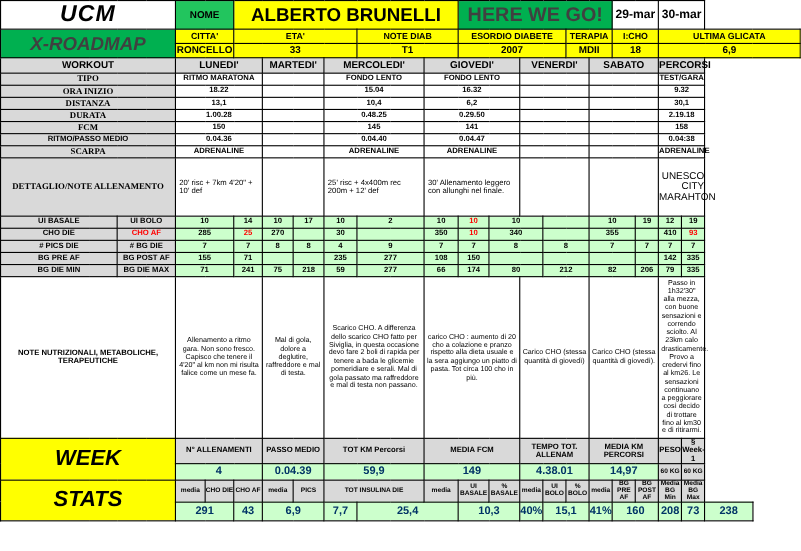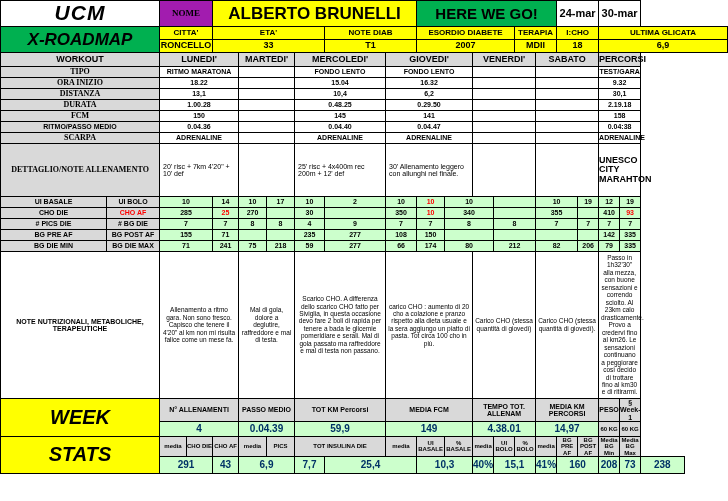--- a/index.html
+++ b/index.html
@@ -1,40 +1,40 @@
 <!DOCTYPE html>
 <html><head>
 <meta charset="utf-8">
 <style>
   html,body{margin:0;padding:0;background:#fff;}
   body{font-family:"Liberation Sans", sans-serif;}
   #sheet{width:728px;height:501px;position:relative;overflow:hidden;}
   table{border-collapse:collapse;table-layout:fixed;width:728px;}
   td{border:1px solid #000;font-size:7px;text-align:center;vertical-align:middle;padding:0;line-height:1.05;}
   .hdr-ucm{background:#fff;font-weight:bold;font-size:21px;font-style:italic;letter-spacing:1px;}
-  .yellow{background:#a21caf;font-weight:bold;font-family:Liberation Serif, serif;}
-  .greenhdr{background:#00b050;color:#000000;font-weight:bold;font-size:15px;}
-  .xroad{background:#00b050;color:#000000;font-weight:bold;font-size:17px;font-style:italic;}
+  .yellow{background:#22c55e;font-weight:bold;}
+  .greenhdr{background:#00b050;color:#404040;font-weight:bold;font-size:18px;}
+  .xroad{background:#00b050;color:#404040;font-weight:bold;font-size:17px;font-style:italic;}
   .name{background:#ffff00;font-weight:bold;font-size:17px;}
   .dates{background:#fff;font-weight:bold;font-size:11px;}
   .yellowsm{background:#ffff00;font-weight:bold;font-size:8px;margin-top:48px;}
   .yellowval{background:#ffff00;font-weight:bold;font-size:9px;}
   .lbl{background:#d9d9d9;font-weight:bold;font-size:8px;font-family:Liberation Serif, serif;}
   .lblg{background:#d9d9d9;font-weight:bold;font-size:7px;}
   .daycell{background:#d9d9d9;font-weight:bold;font-size:9px;}
   .mint{background:#ccffcc;}
   .bold{font-weight:bold;}
   .red{color:#ff0000;font-weight:bold;}
   .note{font-size:6.5px;text-align:center;vertical-align:middle;padding:2px;line-height:1.15;}
   .weekstats{background:#ffff00;font-weight:bold;font-size:20px;font-style:italic;}
   .statlbl{background:#d9d9d9;font-weight:bold;font-size:7px;}
   .statval{background:#ccffcc;font-weight:bold;font-size:10px;color:#003366;}
   .tiny{font-size:6px;font-weight:bold;background:#d9d9d9;}
   .detail{font-size:7px;text-align:left;padding:3px;vertical-align:middle;}
-  .unesco{font-weight:bold;font-size:9px;text-align:left;vertical-align:middle;}
+  .unesco{font-weight:normal;font-size:9px;text-align:right;vertical-align:middle;}
   .nutr{background:#fff;font-weight:bold;font-size:7px;}
 </style>
 </head>
 <body>
 
 <div id="sheet">
 <table>
   <colgroup>
     <col style="width:80px">
         <col style="width:26px">
@@ -60,21 +60,21 @@
     <col style="width:21px">
         <col style="width:21px">
   </colgroup>
 
   <tbody>
         <tr style="height:26px">
     <td class="hdr-ucm" colspan="4">UCM</td>
     <td class="yellow" style="font-size:9px" colspan="2">NOME</td>
     <td class="name" colspan="7">ALBERTO BRUNELLI</td>
     <td class="greenhdr" colspan="6">HERE WE GO!</td>
-    <td class="dates" colspan="2">24-mar</td>
+    <td class="dates" colspan="2">29-mar</td>
     <td class="dates" colspan="2">30-mar</td>
   </tr>
 
   <tr style="height:13px">
     <td class="xroad" colspan="4" rowspan="2">X-ROADMAP</td>
     <td class="yellowsm" colspan="2">CITTA'</td>
     <td class="yellowsm" colspan="4">ETA'</td>
     <td class="yellowsm" colspan="3">NOTE DIAB</td>
     <td class="yellowsm" colspan="4">ESORDIO DIABETE</td>
     <td class="yellowsm" colspan="2">TERAPIA</td>

